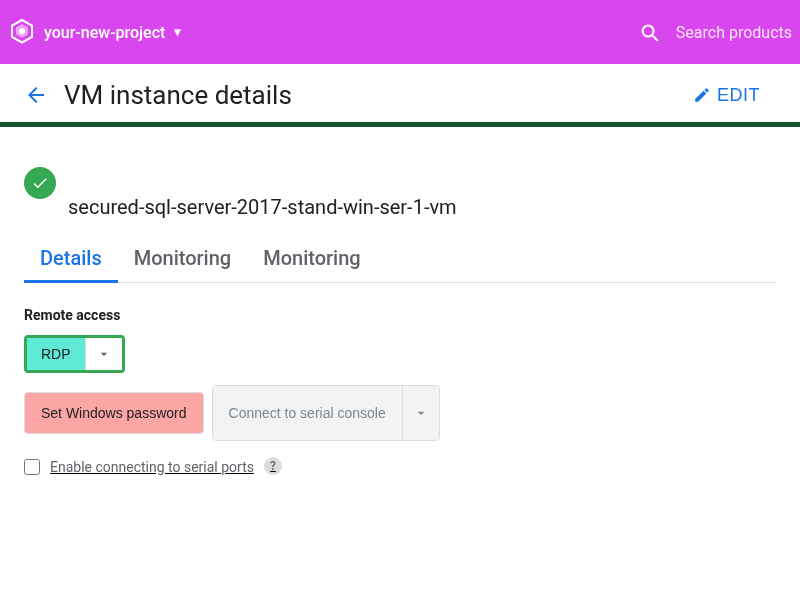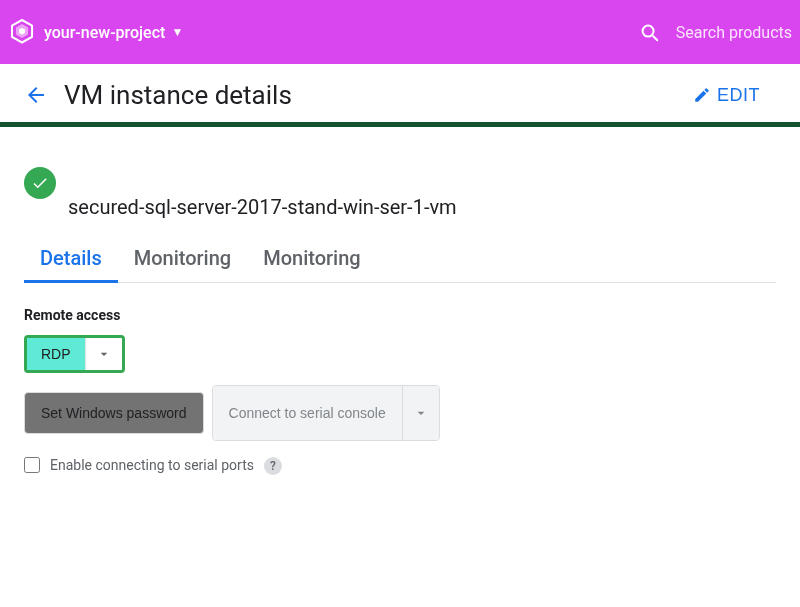--- a/index.html
+++ b/index.html
@@ -198,21 +198,21 @@
 
     
     .action-row {
       display: flex;
       gap: 8px;
       align-items: center;
       margin-bottom: 16px;
     }
     .set-password-btn {
       padding: 12px 16px;
-      background: #737373;
+      background: #fca5a5;
       border: 1px solid #dadce0;
       border-radius: 4px;
       font-size: 14px;
       color: #202124;
       cursor: pointer;
       font-weight: 400;
     }
     .serial-console-group {
       display: inline-flex;
       border: 1px solid #dadce0;
@@ -234,22 +234,23 @@
       border-left: 1px solid #dadce0;
       cursor: pointer;
       display: flex;
       align-items: center;
       color: #80868b;
     }
 
     
     .checkbox-row {
       display: flex;
-      align-items: flex-start;
+      align-items: flex-end;
       gap: 10px;
+      text-decoration: underline;
     }
     .checkbox-input {
       width: 16px;
       height: 16px;
       accent-color: #1a73e8;
       cursor: pointer;
     }
     .checkbox-label {
       font-size: 14px;
       color: #5f6368;

